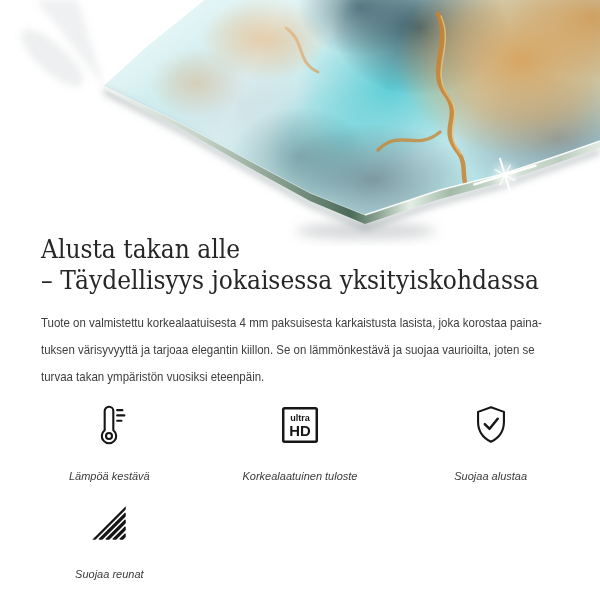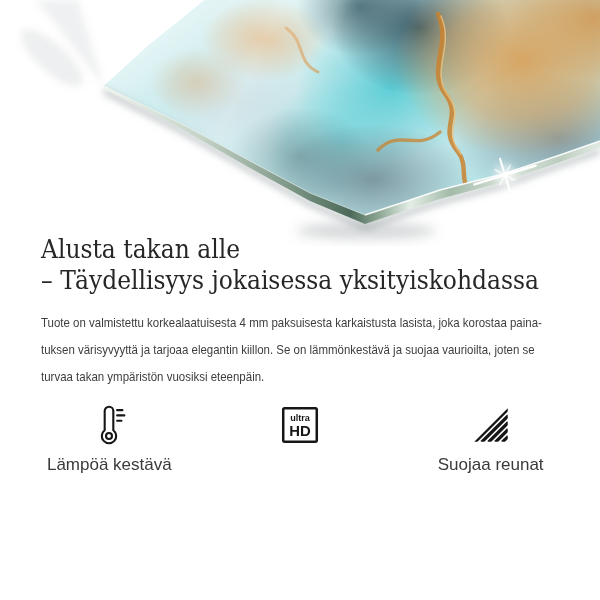--- a/index.html
+++ b/index.html
@@ -36,23 +36,23 @@
   .heading{position:absolute;left:41px;top:234px;color:var(--heading_text,#262626);
     font-family:"DejaVu Serif","Liberation Serif",serif;font-size:26px;line-height:31px;font-weight:400;
     transform:scaleX(0.9);transform-origin:0 0;white-space:nowrap;}
   .bodytext{position:absolute;left:41px;top:309px;color:var(--body_text,#3d3d3d);
     font-size:13.5px;line-height:27px;}
   .bodytext .line{white-space:nowrap;transform:scaleX(0.85);transform-origin:0 50%;}
 
   
   .features{position:absolute;left:14px;top:402px;width:572px;display:grid;
     grid-template-columns:repeat(3,1fr);row-gap:16px;justify-items:center;}
-  .feature{display:flex;flex-direction:column;align-items:center;gap:9px;}
+  .feature{display:flex;flex-direction:column;align-items:center;gap:21px;}
   .feature .icon{width:46px;height:46px;display:block;}
-  .feature .label{font-size:17px;line-height:15px;color:#3a3a3a;text-align:right;}
+  .feature .label{font-size:11px;line-height:15px;color:#3a3a3a;text-align:right;font-style:italic;}
   .icon svg{width:46px;height:46px;display:block;}
   .icon .st{fill:none;stroke:var(--icon_ink,#161616);stroke-width:2.2;stroke-linecap:round;stroke-linejoin:round;}
   .icon .fl{fill:var(--icon_ink,#161616);stroke:none;}
   .icon text{fill:var(--icon_ink,#161616);font-family:"Liberation Sans",sans-serif;font-weight:bold;}
 </style>
 </head>
 <body>
 
 <div class="page">
 
@@ -134,22 +134,32 @@
     </div>
 
     <div class="feature">
       <span class="icon">
         <svg viewBox="0 0 48 48">
           <rect class="st" x="6.5" y="6.5" width="35" height="35" rx="1.5" style="stroke-width:2.6"></rect>
           <text x="24" y="19.5" text-anchor="middle" font-size="9.5">ultra</text>
           <text x="24" y="35" text-anchor="middle" font-size="15.5">HD</text>
         </svg>
       </span>
+      <span class="label">Korkealaatuinen tuloste</span>
     </div>
 
+    <div class="feature">
+      <span class="icon">
+        <svg viewBox="0 0 48 48">
+          <path class="st" d="M24 5.5 L37.5 10.3 V20.5 C37.5 30.5 32 37.5 24 41.5 C16 37.5 10.5 30.5 10.5 20.5 V10.3 Z"></path>
+          <path class="st" d="M17.5 23 L22.5 28 L31 17.5" style="stroke-width:2.6"></path>
+        </svg>
+      </span>
+      <span class="label">Suojaa alustaa</span>
+    </div>
 
 
     <div class="feature">
       <span class="icon">
         <svg viewBox="0 0 48 48">
           <defs>
               <clipPath id="triClip">
                 <path d="M6.5 41.5 L41.5 6.5 L41.5 41.5 Z"></path>
               </clipPath>
             </defs>

